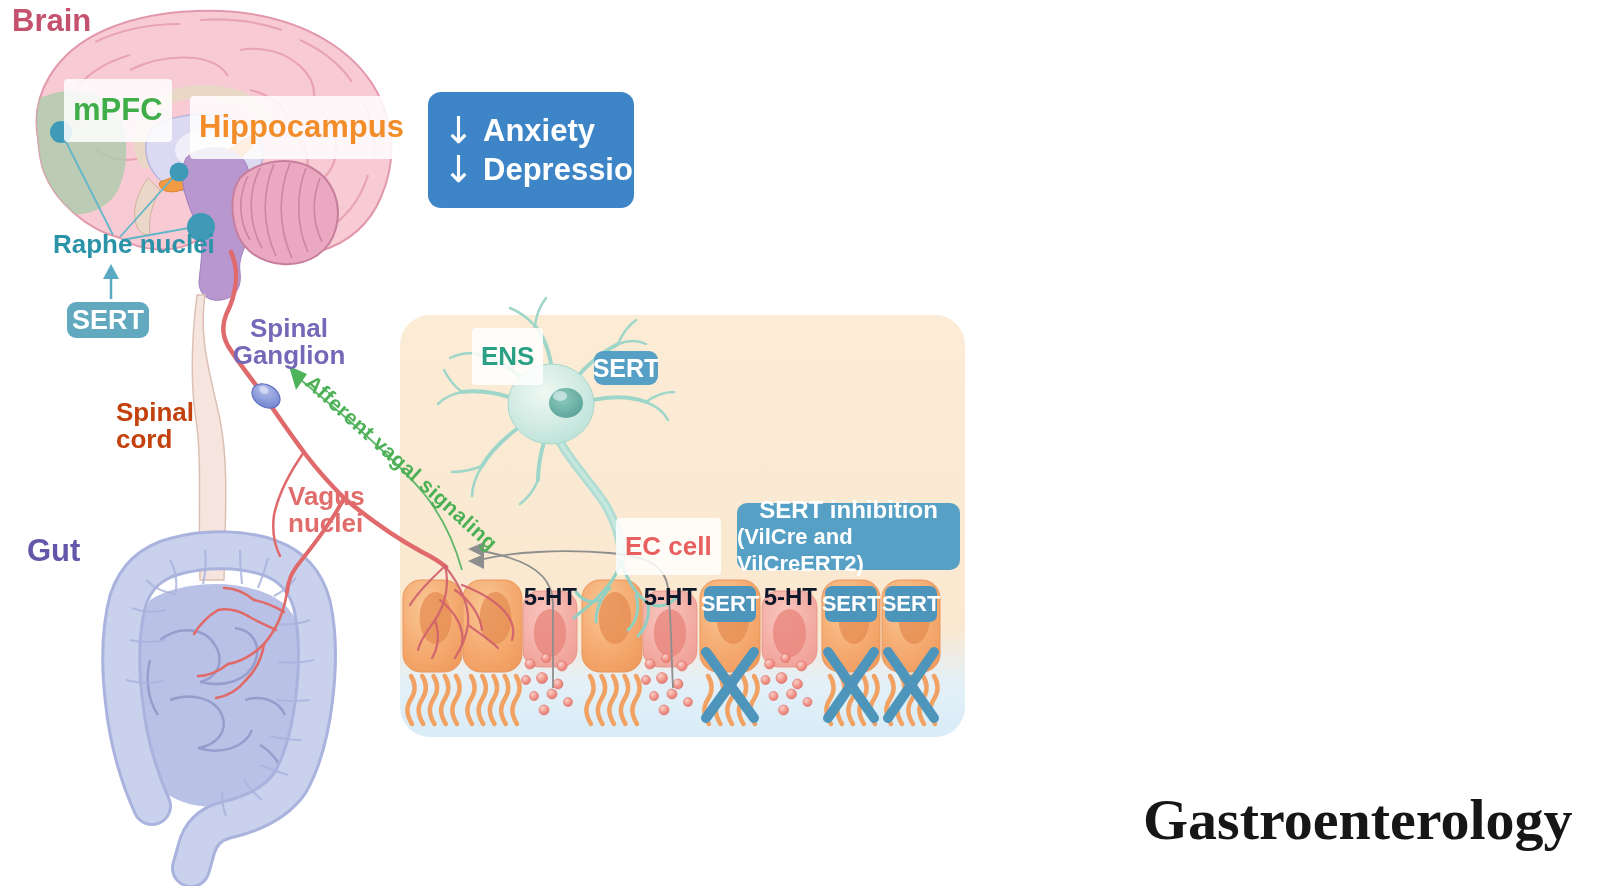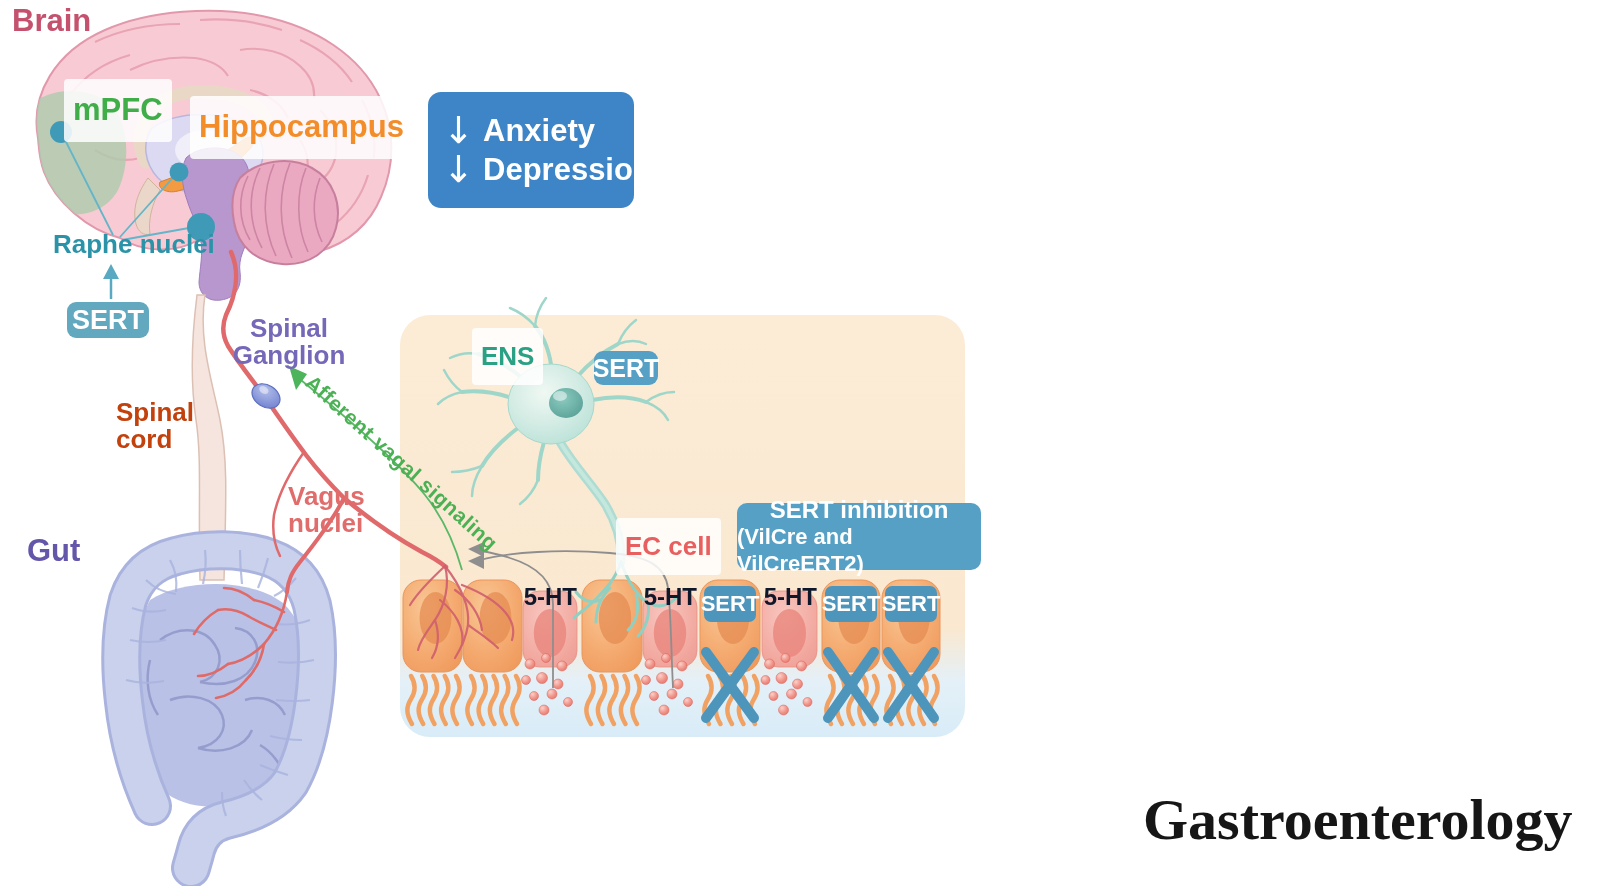--- a/index.html
+++ b/index.html
@@ -24,21 +24,21 @@
   .arrowchar{font-family:"DejaVu Sans",sans-serif;font-size:37px;font-weight:400;line-height:.9}
   .nodose-l{left:227px;top:315px;width:124px;text-align:center;font-size:26px;color:#7668b8}
   .spinal-l{left:116px;top:399px;width:100px;text-align:left;font-size:26px;color:#c2410c}
   .vagus-l{left:288px;top:483px;width:100px;text-align:left;font-size:26px;color:#e06c6c}
   .gut-l{left:27px;top:535px;font-size:31px;color:#6456a8}
   .affer-l{left:316px;top:371px;font-size:21px;color:#4cb055;font-weight:700;letter-spacing:.5px;
            transform:rotate(42deg);transform-origin:0 0}
   .ens-l{left:472px;top:328px;font-size:26px;color:#2aa185}
   .sert-ens{left:594px;top:351px;width:64px;height:34px;font-size:25px;background:#55a0c4}
   .eccell-l{left:616px;top:518px;font-size:26px;color:#e85f5f}
-  .inhib{position:absolute;left:737px;top:503px;width:244px;height:67px;background:#55a0c4;
+  .inhib{position:absolute;left:737px;top:503px;width:223px;height:67px;background:#55a0c4;
          border-radius:10px;color:#fff;display:flex;flex-direction:column;align-items:center;
          justify-content:center;font-weight:600;line-height:1.22}
   .inhib .l1{font-size:24px}
   .inhib .l2{font-size:22px}
   .ht5{position:absolute;top:583px;color:#0f172a;font-size:24px;font-weight:700;text-align:right}
   .sert-chip{position:absolute;top:586px;width:52px;height:36px;background:#4e95bc;color:#fff;
              font-size:22px;font-weight:700;border-radius:7px;display:flex;align-items:center;
              justify-content:center}
   .journal{position:absolute;left:1143px;top:786px;font-family:"Liberation Serif",serif;
            font-size:58px;font-weight:700;color:#161616;letter-spacing:0}

